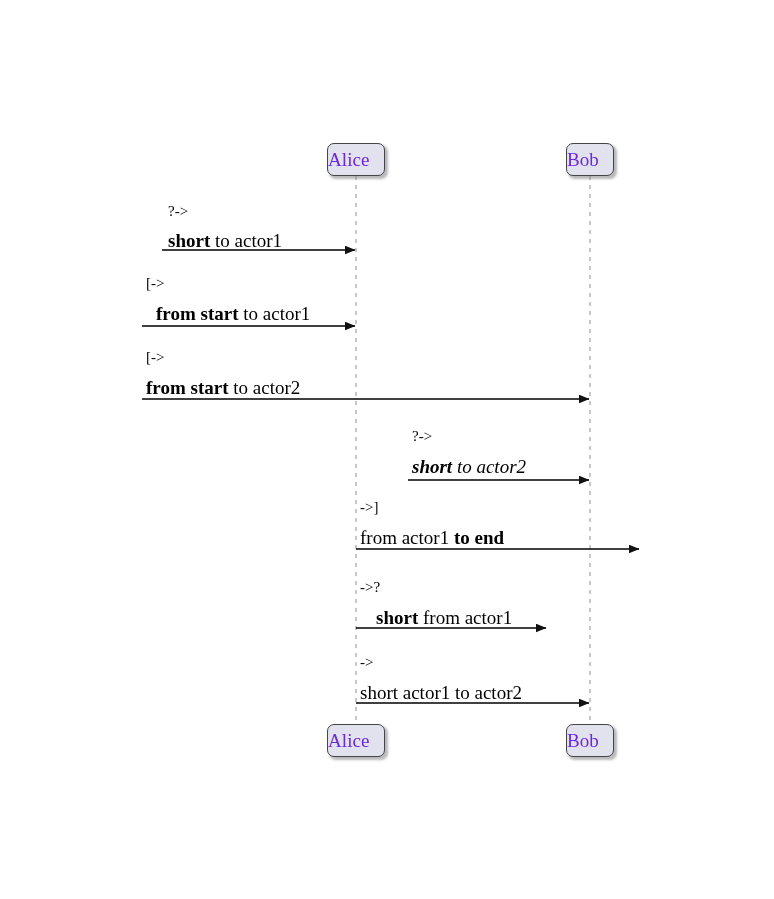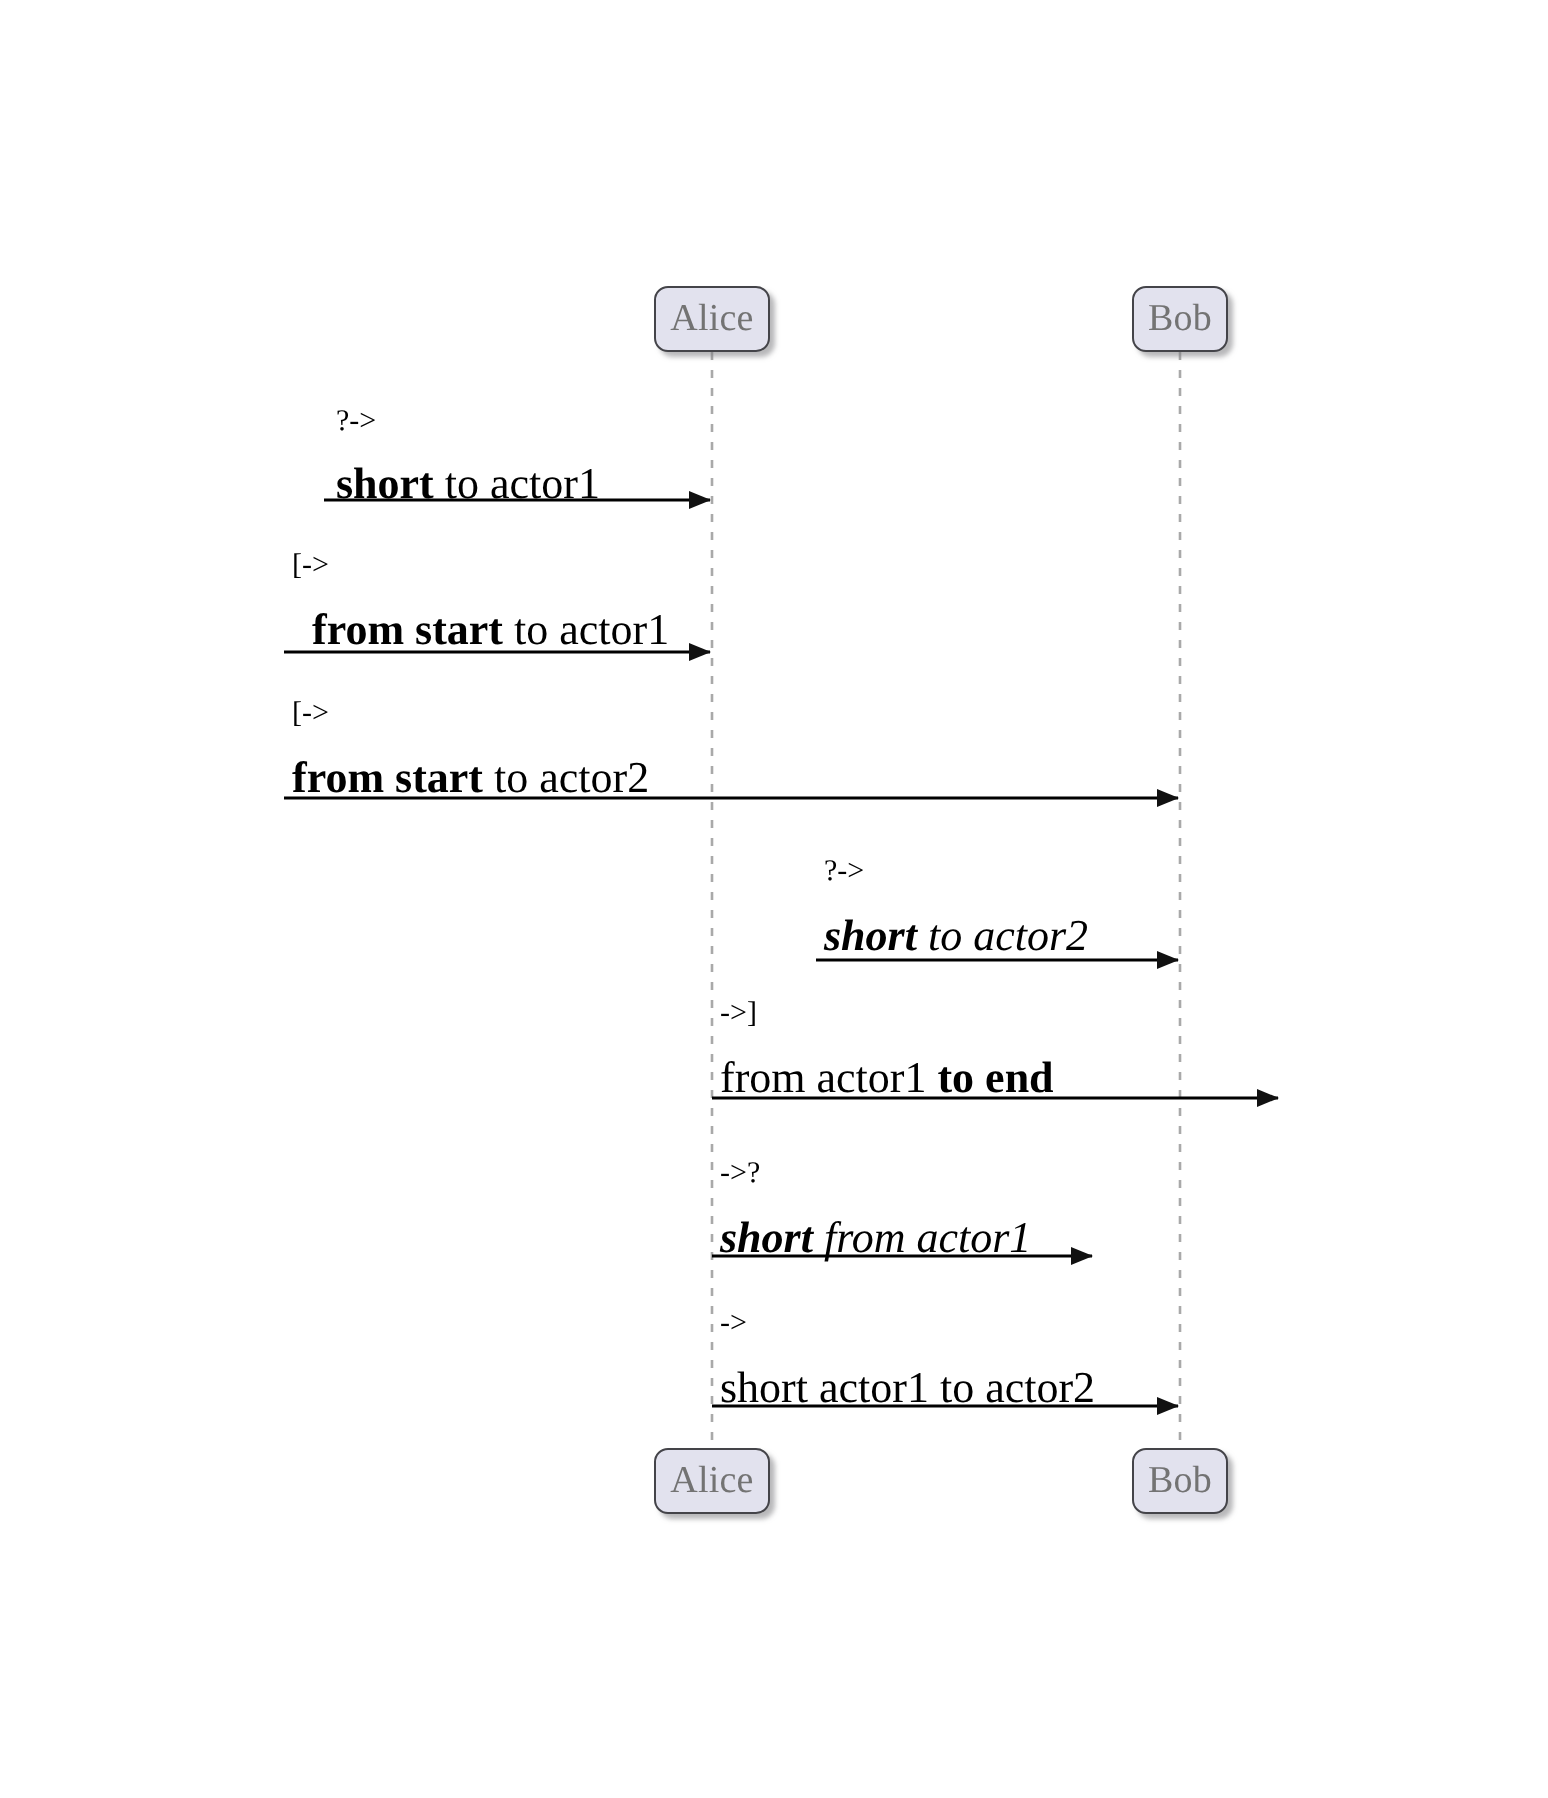--- a/index.html
+++ b/index.html
@@ -31,41 +31,41 @@
   
   .actor-box {
     position: absolute;
     box-sizing: border-box;
     background: #E2E2EE;
     border: 1.3px solid #444449;
     border-radius: 7px;
     box-shadow: 2.5px 2.5px 2.5px rgba(125,125,130,0.55);
     display: flex;
     align-items: center;
-    justify-content: center;
-    color: #737373;
+    justify-content: flex-start;
+    color: #6d28d9;
     font-family: "Liberation Serif", "DejaVu Serif", serif;
     font-size: 19px;
     line-height: 1;
     letter-spacing: 0.1px;
   }
 
   
   .msg-type {
     position: absolute;
     font-family: "Liberation Serif", "DejaVu Serif", serif;
     font-size: 15px;
     color: #000000;
     white-space: nowrap;
     line-height: 1;
   }
   .msg-label {
     position: absolute;
     font-family: "Liberation Serif", "DejaVu Serif", serif;
-    font-size: 22px;
+    font-size: 19px;
     color: #000000;
     white-space: nowrap;
     line-height: 1;
   }
   .msg-label b {
     font-weight: bold;
   }
 </style>
 </head>
 <body>
@@ -112,18 +112,18 @@
       <div class="msg-label" style="left: 168px; top: 231px;"><b>short</b> to actor1</div>
       <div class="msg-type" style="left: 146px; top: 276px;">[-&gt;</div>
       <div class="msg-label" style="left: 146px; top: 304px; margin-left: 10px;"><b>from start</b> to actor1</div>
       <div class="msg-type" style="left: 146px; top: 350px;">[-&gt;</div>
       <div class="msg-label" style="left: 146px; top: 378px;"><b>from start</b> to actor2</div>
       <div class="msg-type" style="left: 412px; top: 429px;">?-&gt;</div>
       <div class="msg-label" style="left: 412px; top: 457px; font-style: italic;"><b>short</b> to actor2</div>
       <div class="msg-type" style="left: 360px; top: 500px;">-&gt;]</div>
       <div class="msg-label" style="left: 360px; top: 528px; text-align: center;">from actor1 <b>to end</b></div>
       <div class="msg-type" style="left: 360px; top: 580px;">-&gt;?</div>
-      <div class="msg-label" style="left: 360px; top: 608px; font-style: italic;"><b>short</b> from actor1</div>
+      <div class="msg-label" style="left: 376px; top: 608px;"><b>short</b> from actor1</div>
       <div class="msg-type" style="left: 360px; top: 655px;">-&gt;</div>
       <div class="msg-label" style="left: 360px; top: 683px;">short actor1 to actor2</div>
     </div>
 
 </div>
 
 </body></html>

